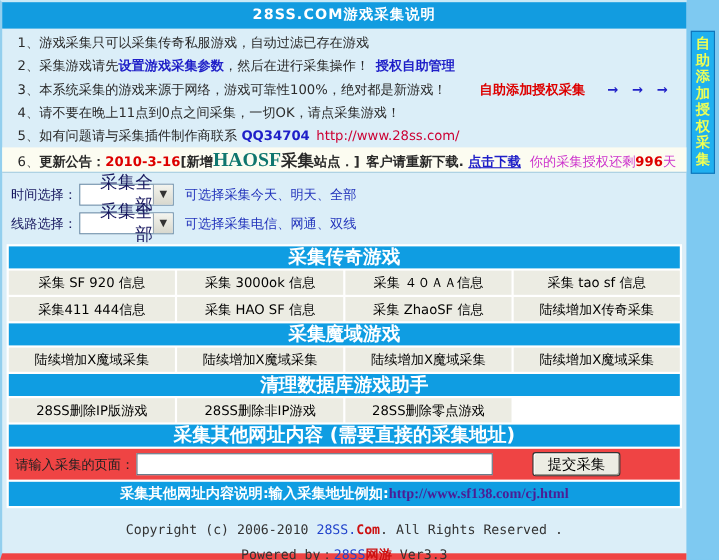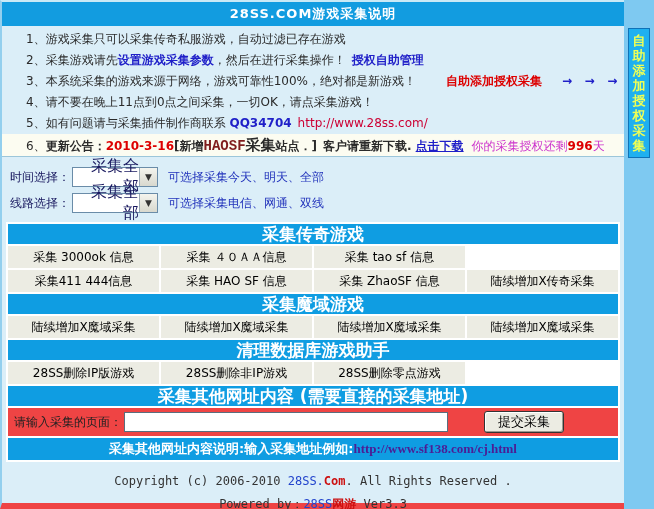--- a/index.html
+++ b/index.html
@@ -3,33 +3,33 @@
 <meta charset="utf-8">
 <style>
   html,body{margin:0;padding:0;width:654px;height:509px;overflow:hidden;
     background:#7EC9F1;font-family:"DejaVu Sans","Liberation Sans",sans-serif;}
   .main{position:absolute;left:0;top:0;width:624px;height:509px;box-sizing:border-box;
     background:#DBEEF8;border-left:2px solid #93CFEE;border-top:2px solid #C9E9F6;
     border-bottom:6px solid #ef4444;}
   .titlebar{height:24px;line-height:24px;background:#129CE0;color:#FFFFFF;
     font-weight:bold;font-size:13px;text-align:center;letter-spacing:1px;}
   .instructions{padding-top:3px;border-bottom:1px solid #9CC6DA;}
-  .iline{height:21px;line-height:21px;padding-left:24px;font-size:12px;color:#2A2A2A;white-space:nowrap;}
+  .iline{height:21px;line-height:21px;padding-left:14px;font-size:12px;color:#2A2A2A;white-space:nowrap;}
   .iline.ivory{background:#FCFCF1;height:22px;line-height:22px;}
   .b{font-weight:bold;}
   .blue{color:#1F1FC8;font-weight:bold;}
   .bluelink{color:#1F1FC8;font-weight:bold;cursor:pointer;}
   .red{color:#DD0000;font-weight:bold;}
   .redlink{color:#CC0033;cursor:pointer;}
   .magenta{color:#CC33CC;}
   .gap6{margin-left:6px;}
   .gap30{margin-left:30px;}
   .gap20{margin-left:20px;white-space:pre;}
   .arrows{color:#1F1FC8;font-weight:bold;white-space:pre;}
-  .haosf{font-family:Liberation Mono, monospace;font-size:14px;color:#7f1d1d;font-weight:bold;}
+  .haosf{font-family:Liberation Serif, serif;font-size:18px;color:#0f766e;font-weight:bold;}
   .big{font-size:15px;font-weight:bold;}
   .dl{color:#1F1FC8;font-weight:bold;text-decoration:underline;cursor:pointer;margin-left:4px;margin-right:8px;}
   .filters{padding:7px 0 6px 8px;text-align:right;}
   .frow{height:26px;display:flex;align-items:center;font-size:12px;}
   .flabel{color:#17175E;margin-right:2px;}
   .selectbox{display:inline-flex;align-items:center;width:86px;height:20px;box-sizing:border-box;
     background:#FFFFFF;border:1px solid #6A8CA8;cursor:pointer;}
   .selval{flex:1;padding-left:4px;font-size:16px;color:#17175E;}
   .selarrow{width:17px;height:18px;background:linear-gradient(#F4F4EE,#D8D8CE);
     border-left:1px solid #9AA8B4;display:flex;align-items:center;justify-content:center;
@@ -104,20 +104,21 @@
         <span class="selarrow">▼</span>
       </span>
       <span class="fdesc">可选择采集电信、网通、双线</span>
     </div>
   </div>
 
   <div class="tablewrap">
 
     <div class="sec-header">采集传奇游戏</div>
     <div class="btnrow">
+      <div class="cellbtn">采集 SF 920 信息</div>
       <div class="cellbtn">采集 3000ok 信息</div>
       <div class="cellbtn">采集 ４０ＡＡ信息</div>
       <div class="cellbtn">采集 tao sf 信息</div>
     </div>
     <div class="btnrow">
       <div class="cellbtn">采集411 444信息</div>
       <div class="cellbtn">采集 HAO SF 信息</div>
       <div class="cellbtn">采集 ZhaoSF 信息</div>
       <div class="cellbtn">陆续增加X传奇采集</div>
     </div>

